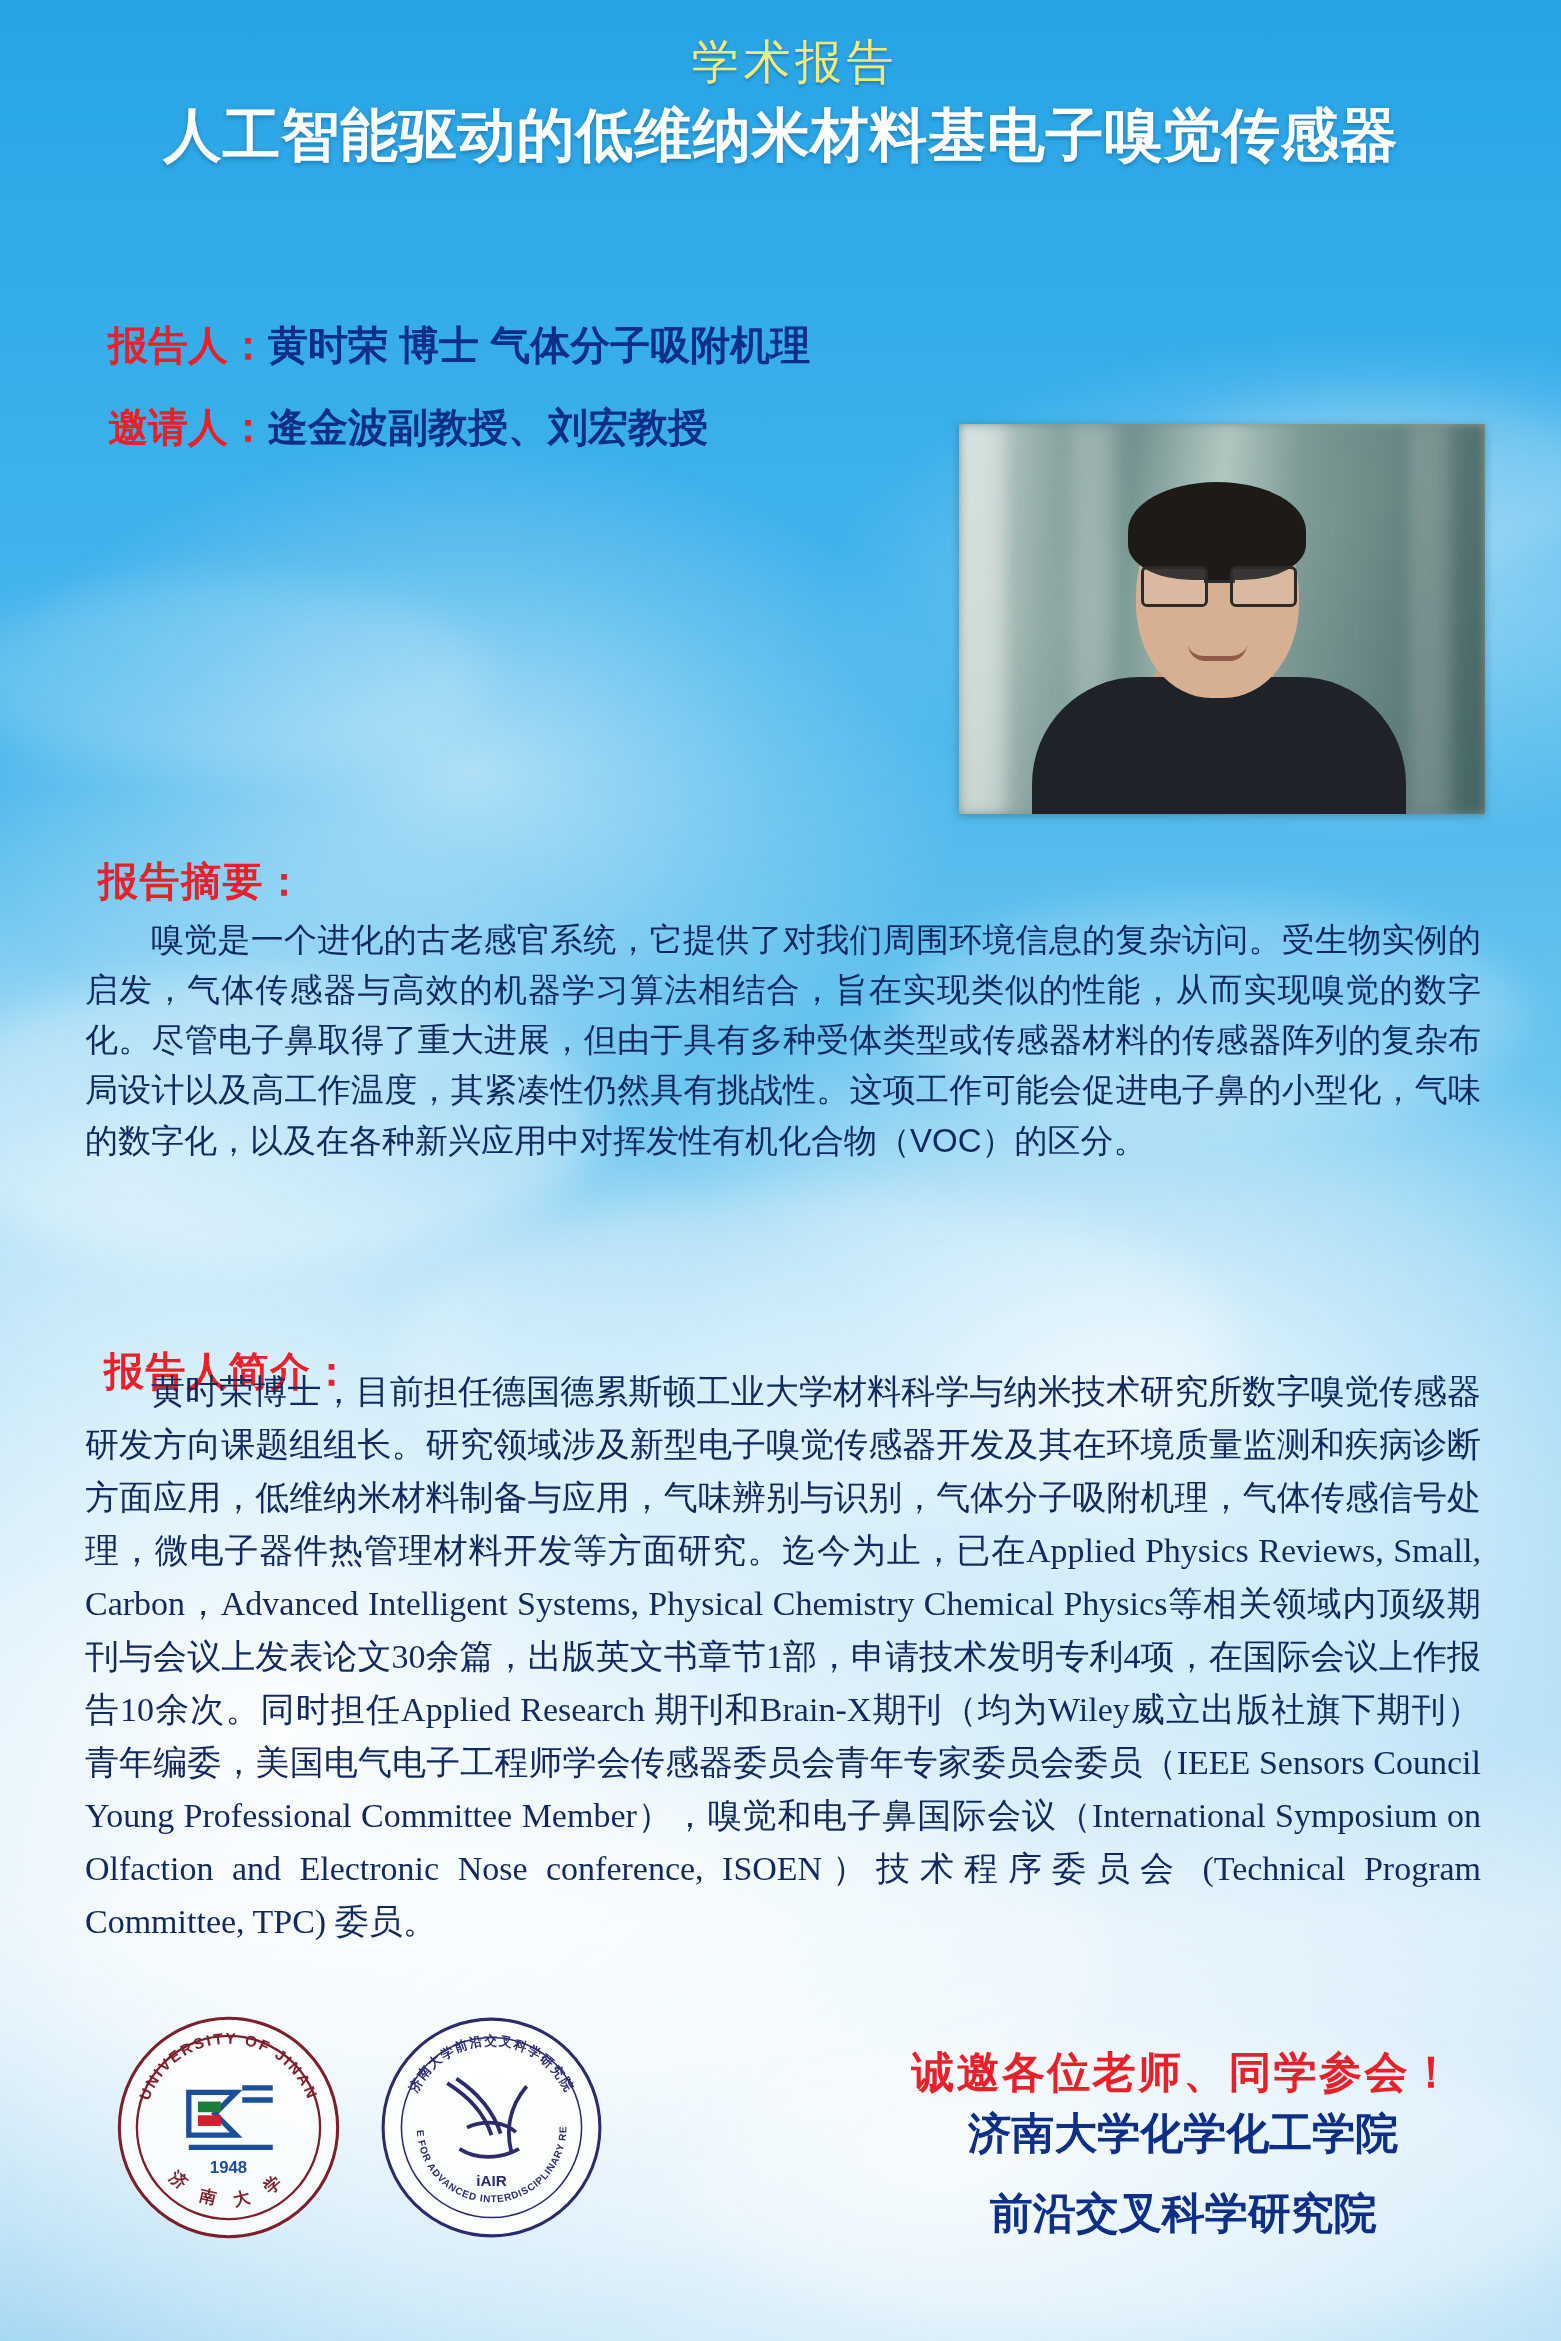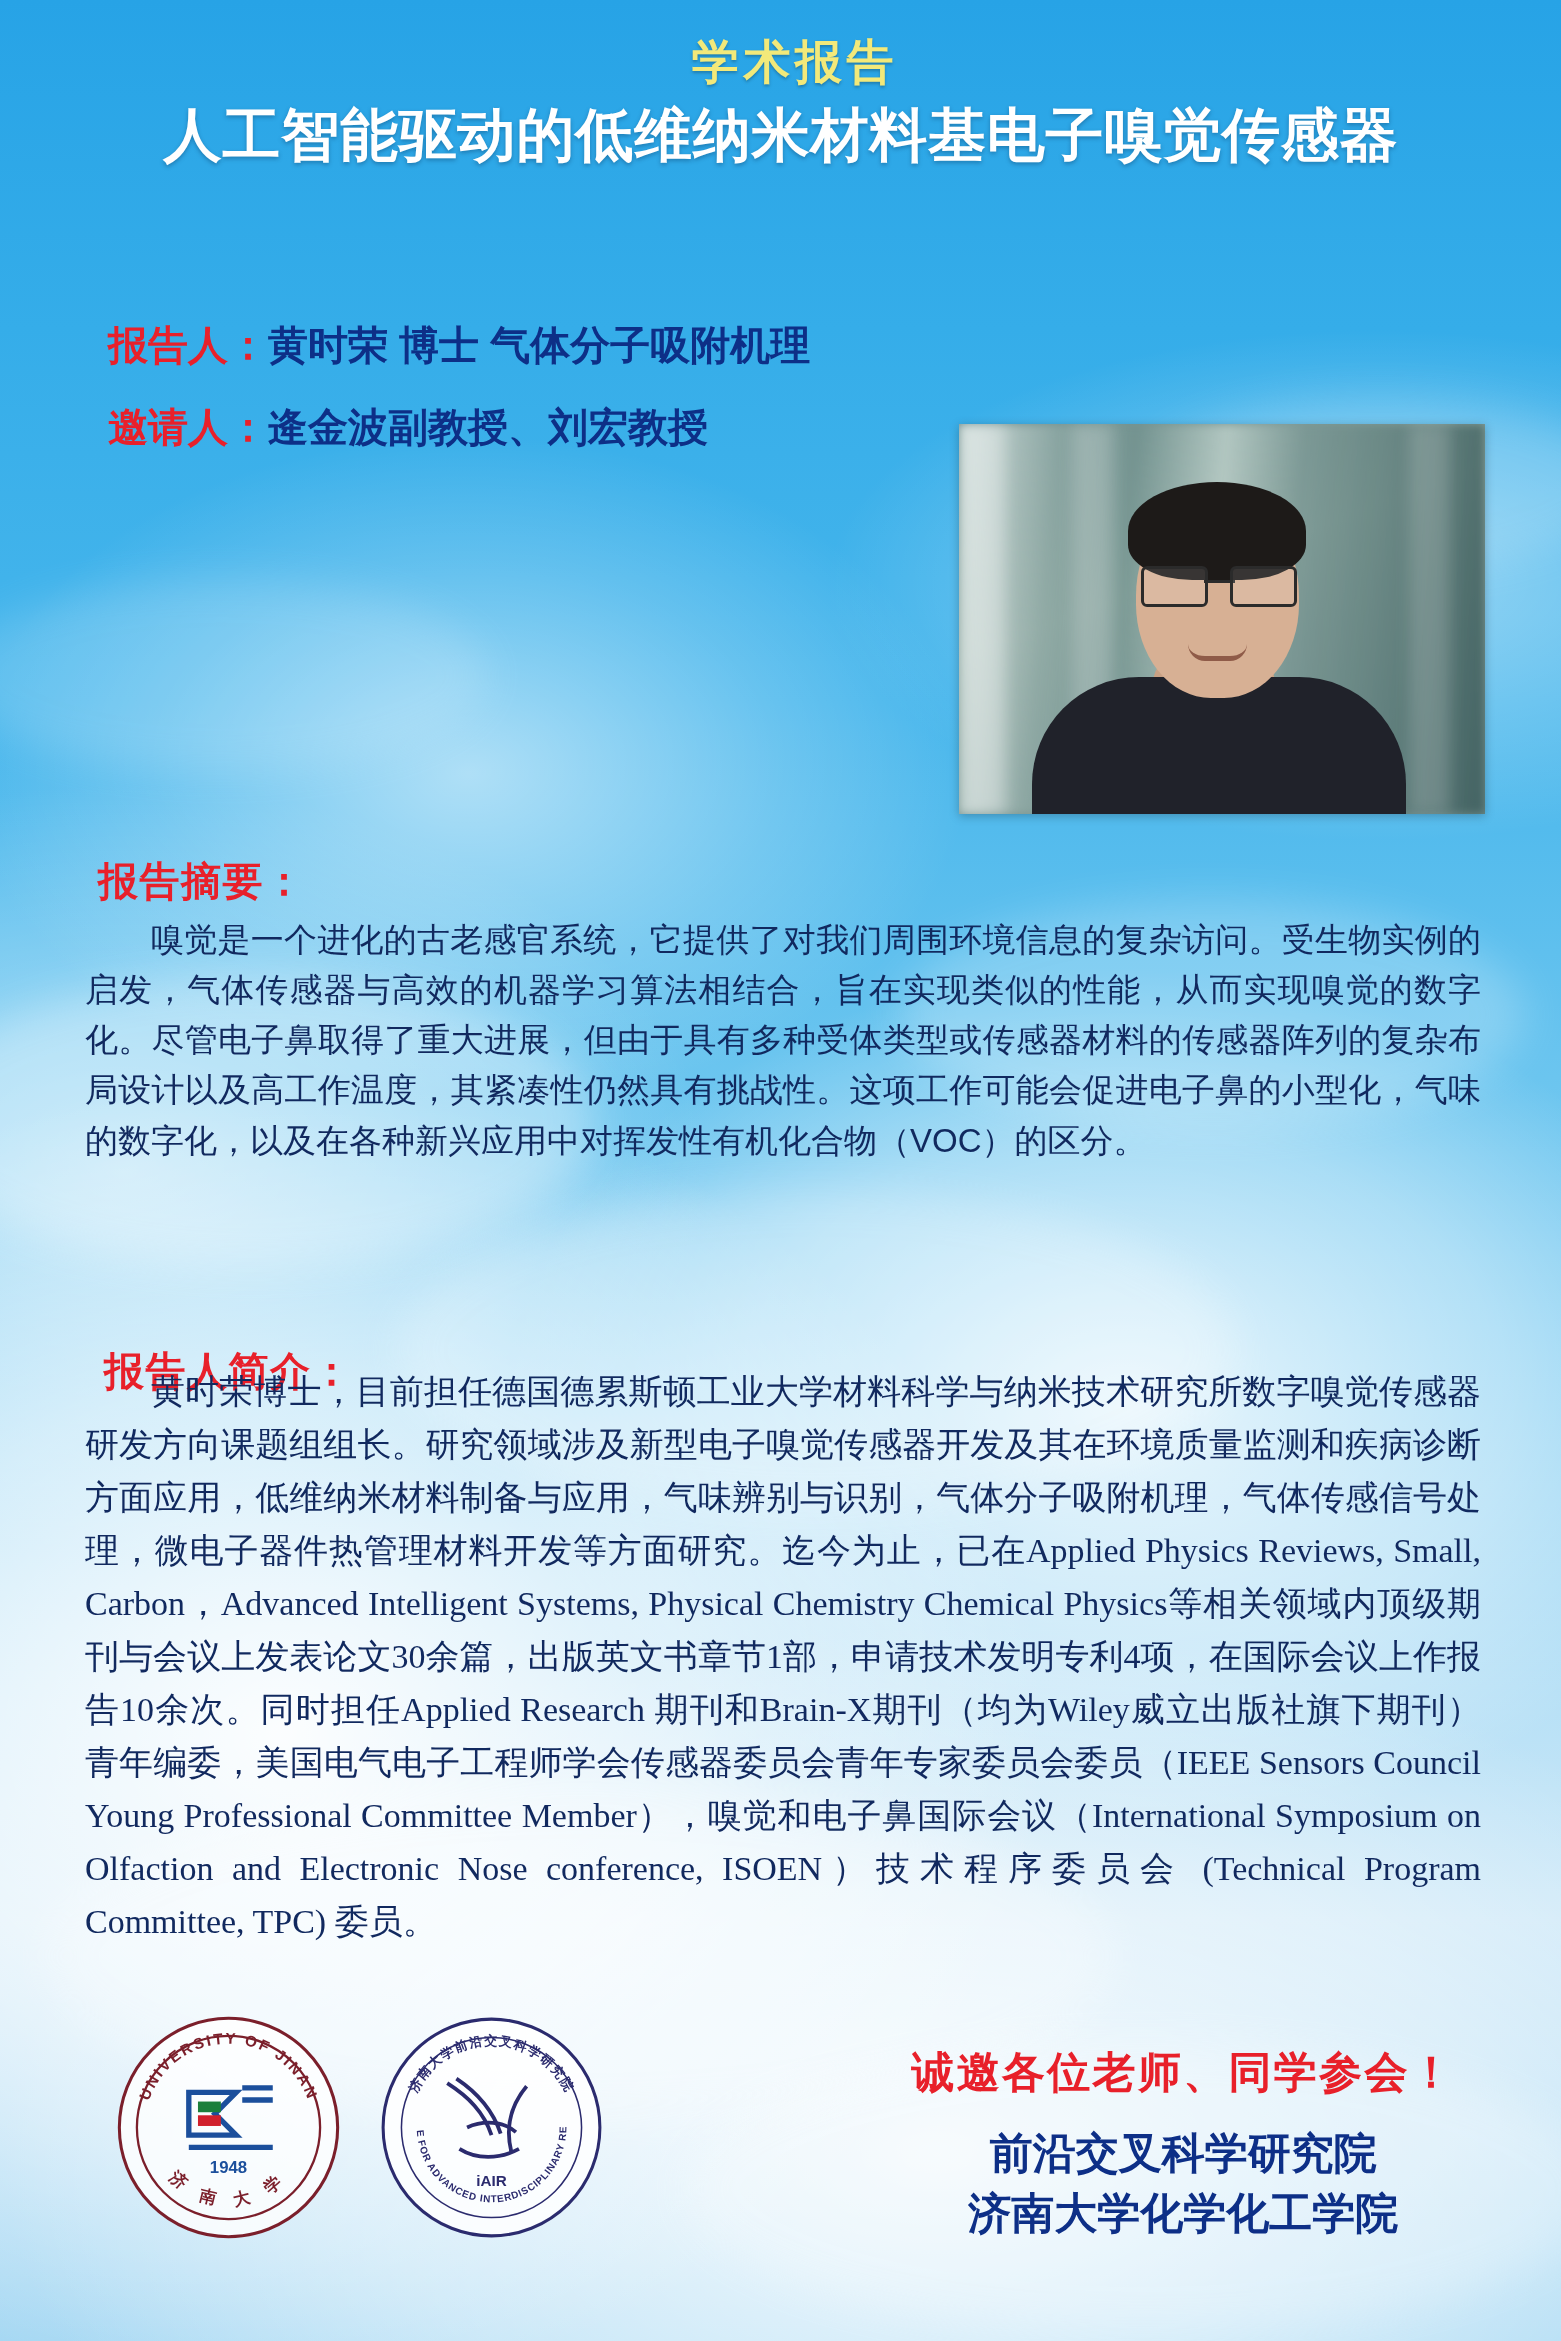--- a/index.html
+++ b/index.html
@@ -39,21 +39,21 @@
 
   
   .header {
     position: absolute;
     top: 0; left: 0; right: 0;
     text-align: center;
     padding-top: 35px;
   }
   .kicker {
     font-size: 47px;
-    font-weight: bold;
+    font-weight: normal;
     color: #f2e97a;
     letter-spacing: 4.6px;
     text-shadow: 0 1.5px 3.1px rgba(0,0,0,0.25);
     line-height: 1.15;
     padding-left: 28px;
   }
   .maintitle {
     margin-top: 10.7px;
     font-size: 58px;
     font-weight: bold;
@@ -342,18 +342,18 @@
           <path d="M 186,178 C 160,192 130,192 108,178"></path>
           <path d="M 118,150 C 140,140 166,142 182,156"></path>
         </g>
         <text x="150" y="226" text-anchor="middle" font-family="Liberation Sans, sans-serif" font-size="20" font-weight="bold" fill="#2b2b6e">iAIR</text>
       </svg>
     </div>
   </div>
 
   <div class="footer-right">
     <div class="invite">诚邀各位老师、同学参会！</div>
+    <div class="org" style="margin-top:3.1px;">济南大学化学化工学院</div>
     <div class="org">前沿交叉科学研究院</div>
-    <div class="org" style="margin-top:3.1px;">济南大学化学化工学院</div>
   </div>
 
 </div>
 
 
 </body></html>

